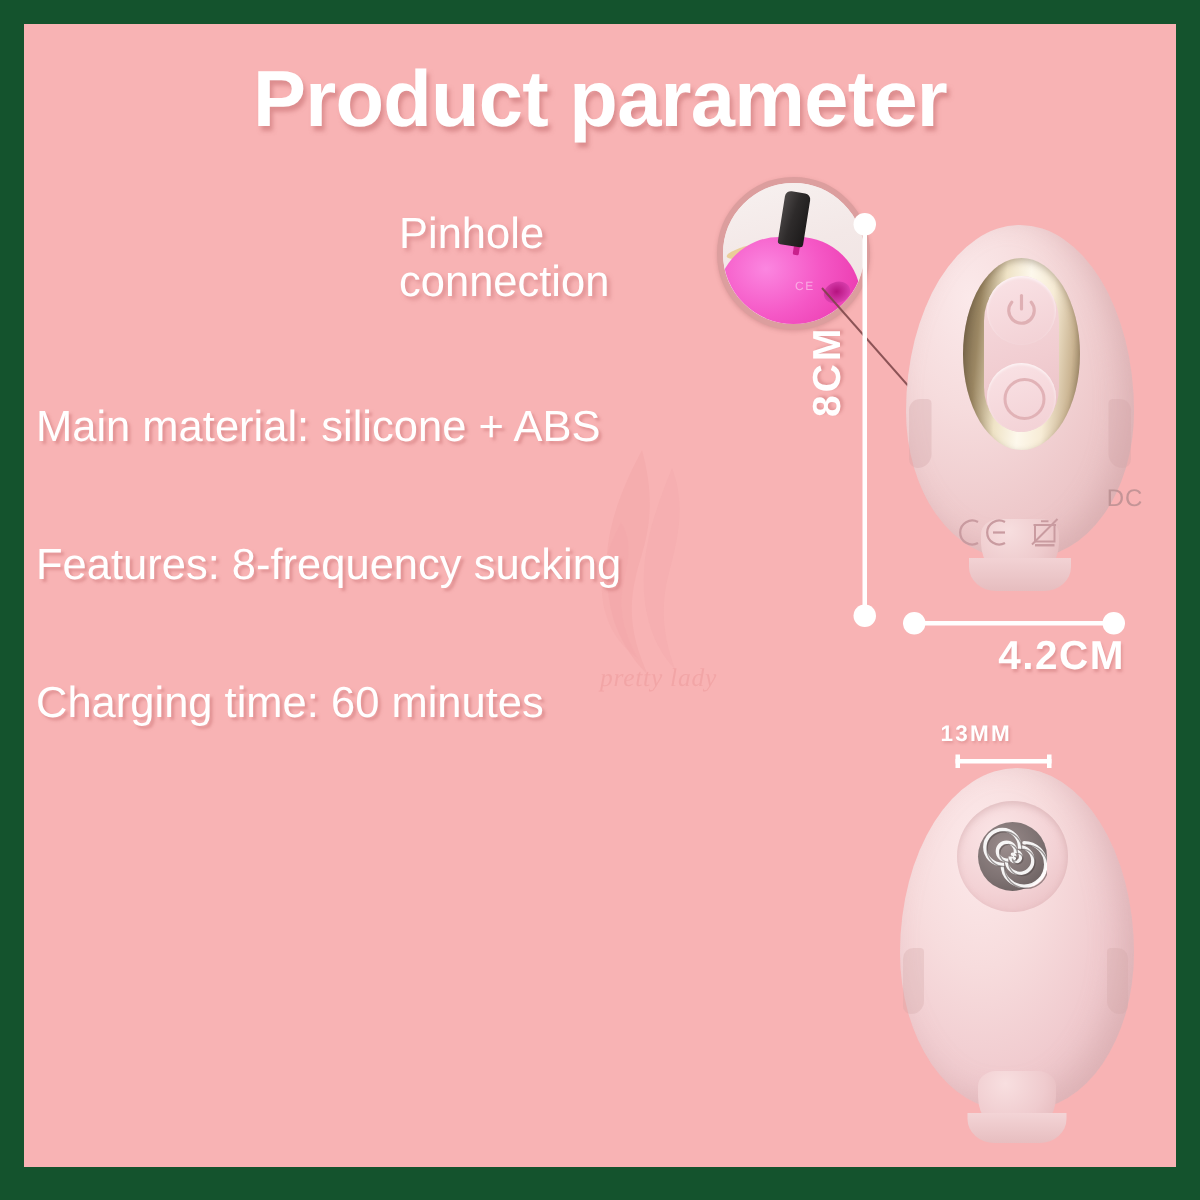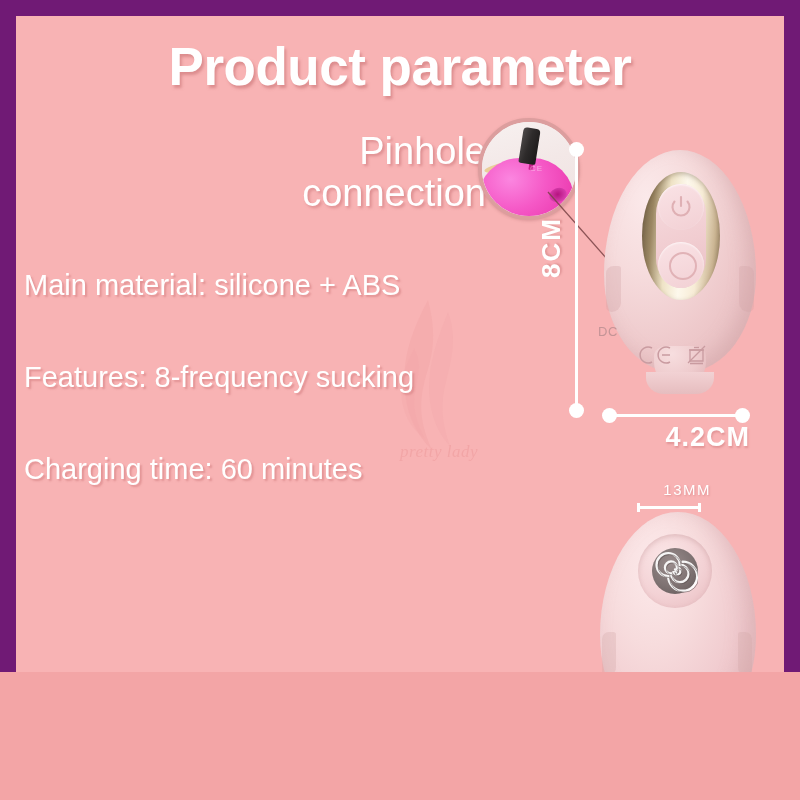--- a/index.html
+++ b/index.html
@@ -11,22 +11,22 @@
   body {
     width: 800px;
     height: 800px;
     overflow: hidden;
     font-family: "Liberation Sans", sans-serif;
   }
 
   #page {
     position: relative;
     width: 800px;
-    height: 672px;
-    background: #701a75;
+    height: 800px;
+    background: #14532d;
     overflow: hidden;
   }
 
   
   #panel {
     position: absolute;
     left: 16px;
     top: 16px;
     width: 768px;
     height: 762px;
@@ -84,24 +84,24 @@
     margin-bottom: 20px;
     text-shadow: 2px 2px 2px rgba(205,118,120,.55);
     white-space: pre-line;
   }
   .ind-2 { display: block; text-align: right; }
 
   
   #callout-label {
     position: absolute;
     left: 266px;
-    top: 131px;
+    top: 141px;
     width: 220px;
-    text-align: right;
-    font-size: 38px;
+    text-align: left;
+    font-size: 29px;
     color: #ffffff;
     line-height: 1.1;
     text-shadow: 2px 2px 3px rgba(200,114,116,.6);
   }
 
   
   #inset {
     position: absolute;
     left: 478px;
     top: 118px;
@@ -154,21 +154,21 @@
     top: 40px;
     width: 4px;
     height: 8px;
     background: #c9218c;
     transform: rotate(9deg);
     border-radius: 1px;
   }
   #inset .ins-ce {
     position: absolute;
     left: 48px;
-    top: 42px;
+    top: 64px;
     font-size: 8px;
     color: rgba(255,255,255,.45);
     letter-spacing: 1px;
   }
   #inset .ins-hole {
     position: absolute;
     left: 67px;
     top: 66px;
     width: 18px;
     height: 14px;
@@ -289,23 +289,23 @@
     height: 9px;
     background: #ffffff;
   }
   #meas-mm .cap.l { left: 0px; }
   #meas-mm .cap.r { left: 61px; }
   #meas-mm-label {
     position: absolute;
     left: 627px;
     top: 481px;
     width: 84px;
-    text-align: right;
+    text-align: left;
     font-size: 15px;
-    font-weight: normal;
+    font-weight: bold;
     color: #ffffff;
     letter-spacing: 1.5px;
     text-shadow: 1px 1px 2px rgba(200,114,116,.45);
   }
 
   
   #product-top {
     position: absolute;
     left: 598px;
     top: 150px;
@@ -401,22 +401,22 @@
     border-radius: 50%;
     border: 2px solid rgba(223,176,180,.95);
     z-index: 3;
   }
 
   #product-top .dc {
     position: absolute;
     left: 0;
     top: 174px;
     width: 164px;
-    text-align: left;
-    font-size: 13px;
+    text-align: right;
+    font-size: 16px;
     color: rgba(182,140,143,.8);
     letter-spacing: .5px;
   }
   #product-top .marks {
     position: absolute;
     left: 0;
     top: 194px;
     width: 164px;
     text-align: center;
   }

